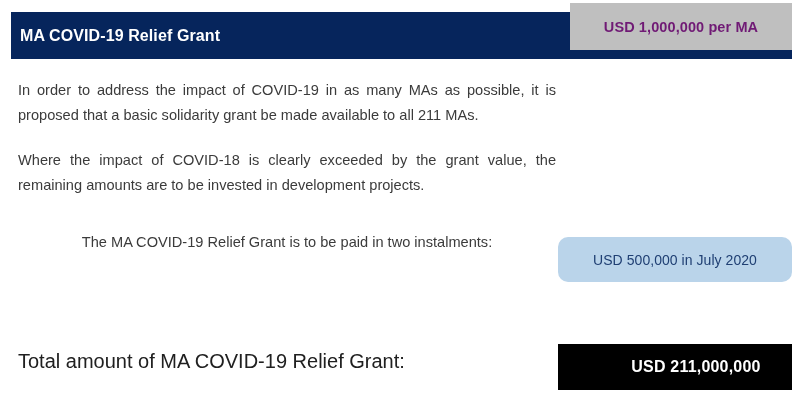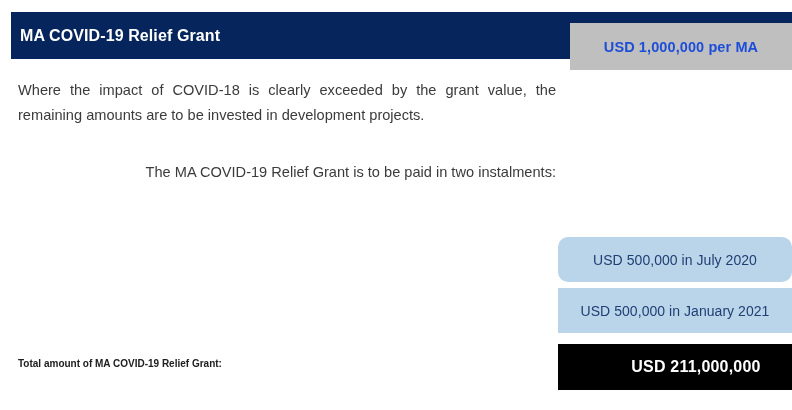--- a/index.html
+++ b/index.html
@@ -39,25 +39,25 @@
     line-height: 47px;
     font-size: 16px;
     font-weight: bold;
     color: #ffffff;
     letter-spacing: 0.1px;
     white-space: nowrap;
   }
   .header-badge {
     position: absolute;
     left: 570px;
-    top: 23px;
+    top: 3px;
     width: 222px;
     height: 47px;
     background: #bfbfbf;
-    color: #1d4ed8;
+    color: #701a75;
     font-size: 14.5px;
     font-weight: bold;
     display: flex;
     align-items: center;
     justify-content: center;
     letter-spacing: 0.1px;
     white-space: nowrap;
   }
 
   
@@ -68,21 +68,21 @@
     width: 538px;
   }
   .para {
     font-size: 14.6px;
     line-height: 25px;
     color: #3b3b3b;
     text-align: justify;
     margin: 0 0 20px 0;
   }
   .para.last-left {
-    text-align: right;
+    text-align: center;
     margin-bottom: 16px;
   }
   .para-spacer {
     height: 12px;
   }
 
   
   .instalment {
     position: absolute;
     left: 558px;
@@ -98,25 +98,24 @@
     letter-spacing: 0.05px;
   }
   .instalment-1 { top: 237px; border-radius: 10px; }
   .instalment-2 { top: 288px; }
 
   
   .total-label {
     position: absolute;
     left: 18px;
     top: 350px;
-    font-size: 10px;
-    font-weight: bold;
+    font-size: 20px;
+    font-weight: normal;
     color: #202020;
     white-space: nowrap;
-    margin-top: 8px;
   }
   .total-box {
     position: absolute;
     left: 558px;
     top: 344px;
     width: 234px;
     height: 46px;
     background: #000000;
     color: #ffffff;
     font-size: 16px;
@@ -134,26 +133,26 @@
 
 <div id="slide">
 
   <div class="header-band"></div>
 
   <div class="header-title">MA COVID-19 Relief Grant</div>
 
   <div class="header-badge">USD 1,000,000 per MA</div>
 
   <div class="body-col">
+    <p class="para">In order to address the impact of COVID-19 in as many MAs as possible, it is proposed that a basic solidarity grant be made available to all 211 MAs.</p>
     <p class="para">Where the impact of COVID-18 is clearly exceeded by the grant value, the remaining amounts are to be invested in development projects.</p>
     <div class="para-spacer"></div>
     <p class="para last-left">The MA COVID-19 Relief Grant is to be paid in two instalments:</p>
   </div>
 
   <div class="instalment instalment-1">USD 500,000 in July 2020</div>
 
-  <div class="instalment instalment-2">USD 500,000 in January 2021</div>
 
   <div class="total-label">Total amount of MA COVID-19 Relief Grant:</div>
 
   <div class="total-box">USD 211,000,000</div>
 
 </div>
 
 </body></html>

